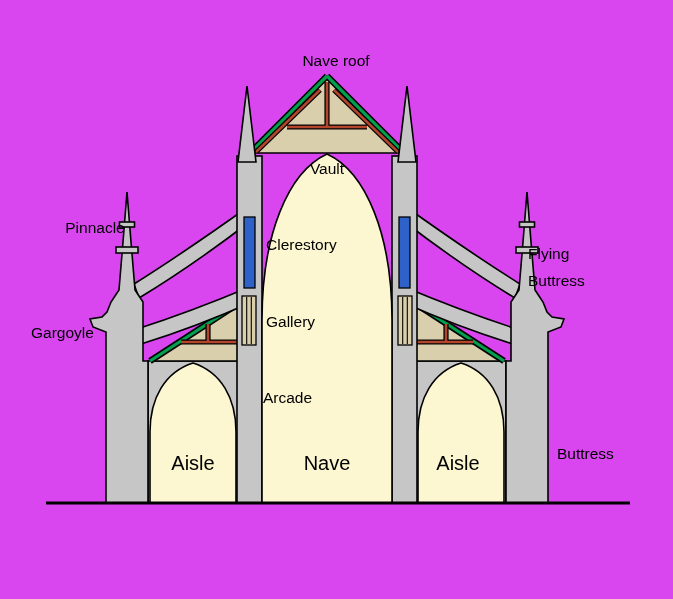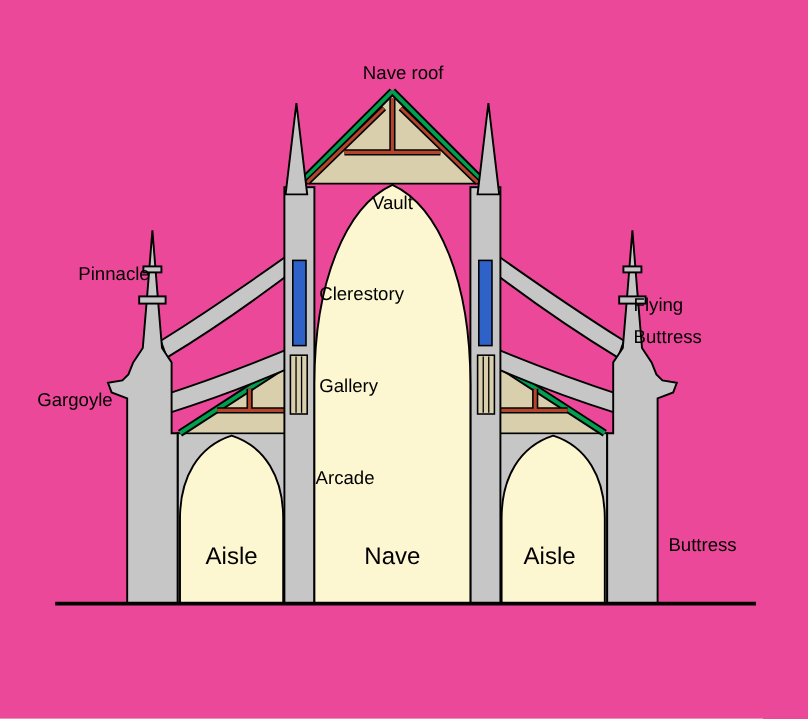--- a/index.html
+++ b/index.html
@@ -1,16 +1,16 @@
 <!DOCTYPE html>
 <html><head>
 <meta charset="utf-8">
 <style>
   html,body{margin:0;padding:0;background:#ffffff;}
-  .stage{position:relative;width:673px;height:599px;background:#ec4899;
+  .stage{position:relative;width:673px;height:599px;background:#d946ef;
          font-family:"Liberation Sans",sans-serif;overflow:hidden;}
   svg{display:block;}
   .outlined{stroke:#000000;stroke-width:1.6;}
   .thin{stroke:#000000;stroke-width:1.3;}
   .edge-under{stroke:#000000;stroke-width:6.4;fill:none;stroke-linecap:butt;}
   .edge-over{stroke-width:3.2;fill:none;stroke-linecap:butt;}
   .timber-under{stroke:#000000;stroke-width:5.2;fill:none;stroke-linecap:butt;}
   .timber-over{stroke-width:2.6;fill:none;stroke-linecap:butt;}
   .mullion{stroke:#000000;stroke-width:1.1;}
   .ground{stroke:#000000;stroke-width:3;}

